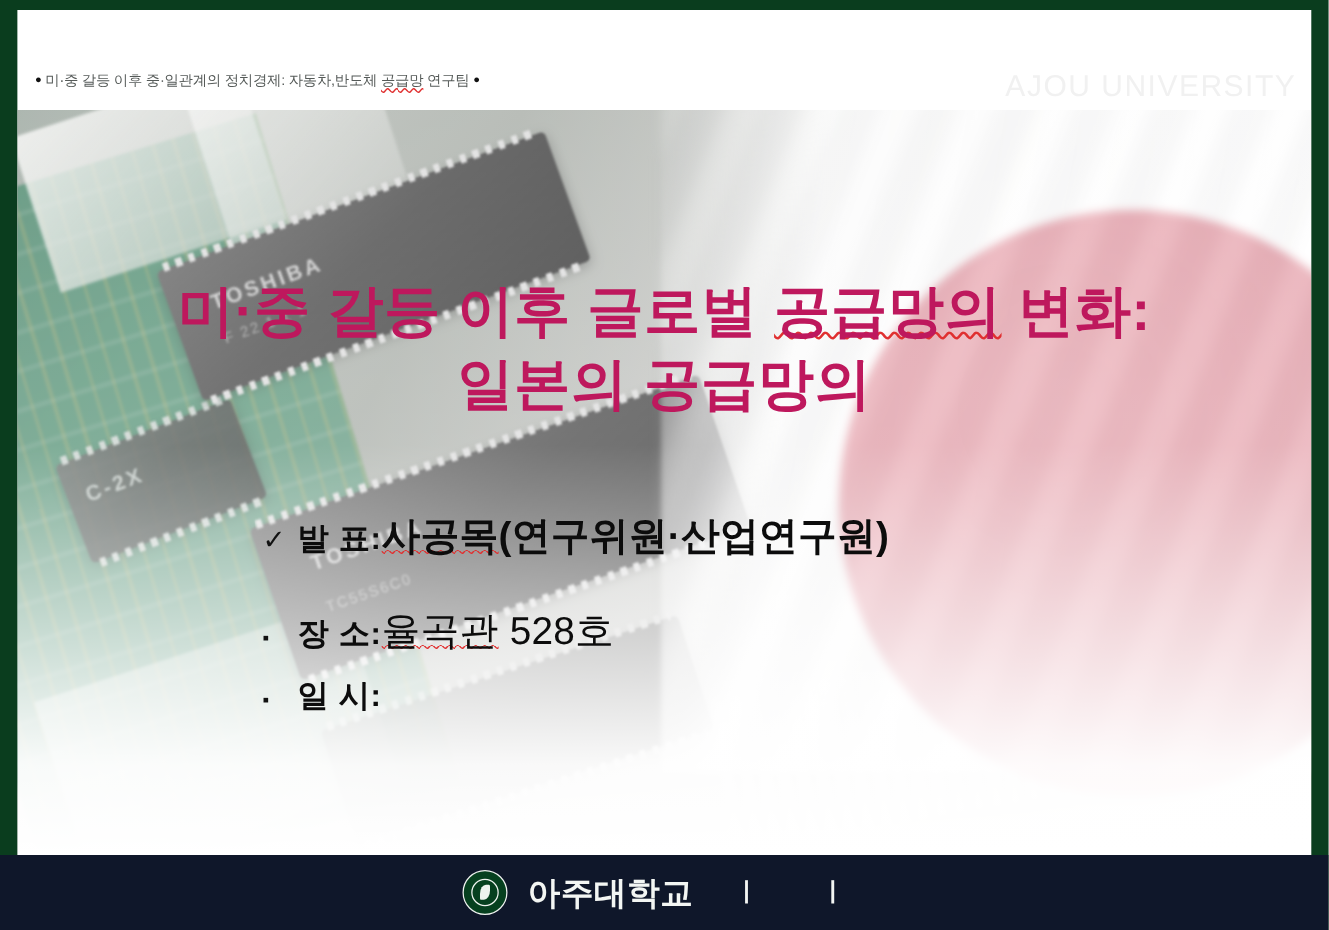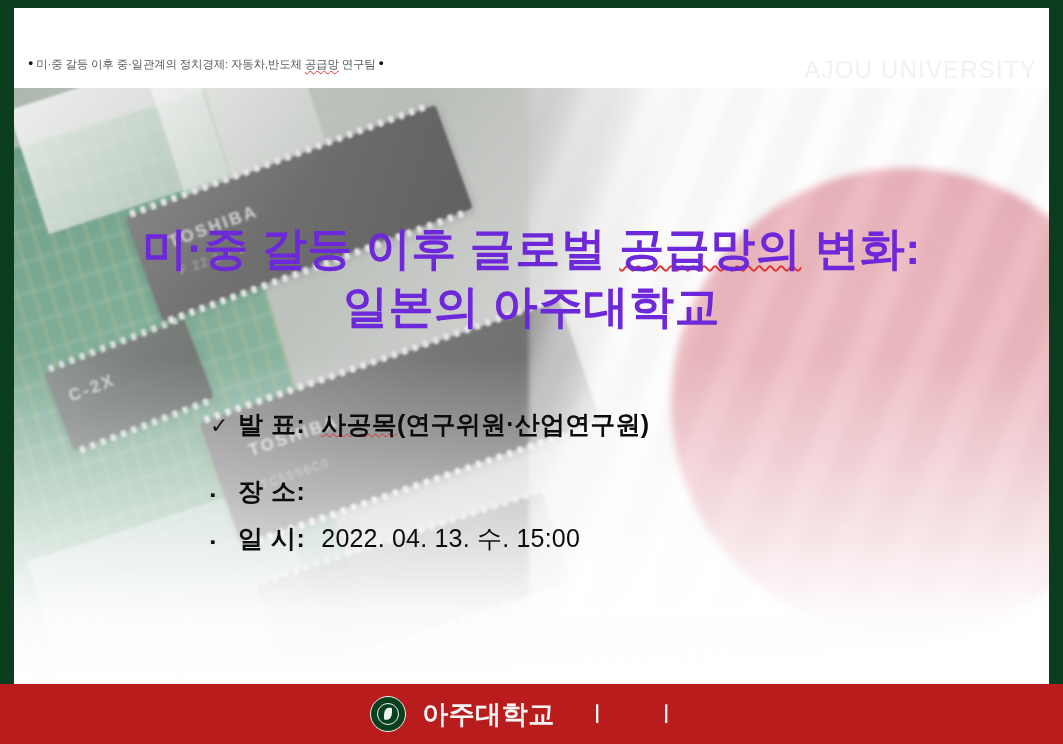--- a/index.html
+++ b/index.html
@@ -226,21 +226,21 @@
 
   .title {
     position: absolute;
     left: 0; right: 0;
     top: 132px;
     text-align: center;
     font-family: "Liberation Sans", "DejaVu Sans", sans-serif;
     font-size: 45px;
     font-weight: 700;
     line-height: 1.28;
-    color: #6d28d9;
+    color: #be185d;
     letter-spacing: 0.5px;
   }
   .title .squig {
     text-decoration: underline wavy #e03030;
     text-decoration-thickness: 1.5px;
     text-underline-offset: 1px;
   }
 
   .bullets {
     position: absolute;
@@ -263,43 +263,42 @@
     font-weight: 700;
     color: #111;
     line-height: 1;
   }
   .bmark.sq { font-size: 15px; }
 
   .blabel {
     font-size: 25px;
     font-weight: 700;
     color: #0c0c0c;
-    margin-right: 16px;
     letter-spacing: 0.5px;
   }
   .bvalue {
-    font-size: 25px;
+    font-size: 31px;
     font-weight: 700;
     color: #0c0c0c;
     letter-spacing: 0.2px;
   }
   .bvalue.reg { font-weight: 400; }
   .bvalue .squig {
     text-decoration: underline wavy #e03030;
     text-decoration-thickness: 1.2px;
     text-underline-offset: 0px;
   }
 
   
   .footer {
     position: absolute;
     left: 0; bottom: 0;
     width: 1063px;
     height: 60px;
-    background: #b91c1c;
+    background: #0f172a;
     display: flex;
     align-items: center;
     justify-content: center;
     gap: 0;
     z-index: 8;
   }
   .footer-inner {
     display: flex;
     align-items: center;
     gap: 16px;
@@ -391,40 +390,40 @@
         <span>미·중 갈등 이후 중·일관계의 정치경제: 자동차,반도체 </span><span class="squig">공급망</span><span> 연구팀</span>
         <span class="dot">●</span>
       </div>
       <div class="watermark">AJOU UNIVERSITY</div>
     </div>
 
     <div class="content">
 
       <div class="title">
         <span>미·중 갈등 이후 글로벌 </span><span class="squig">공급망의</span><span> 변화:</span><br>
-        <span>일본의 아주대학교</span>
+        <span>일본의 공급망의</span>
       </div>
 
       <div class="bullets">
 
         <div class="bullet-row lead">
           <span class="bmark">✓</span>
           <span class="blabel">발 표:</span>
           <span class="bvalue"><span class="squig">사공목</span><span>(연구위원·산업연구원)</span></span>
         </div>
 
         <div class="bullet-row">
           <span class="bmark sq">▪</span>
           <span class="blabel">장 소:</span>
+          <span class="bvalue reg"><span class="squig">율곡관</span><span> 528호</span></span>
         </div>
 
         <div class="bullet-row">
           <span class="bmark sq">▪</span>
           <span class="blabel">일 시:</span>
-          <span class="bvalue reg">2022. 04. 13. 수. 15:00</span>
         </div>
 
       </div>
     </div>
   </div>
 
   <div class="footer">
     <div class="footer-inner">
       <span class="emblem">
         <span class="emblem-glyph"></span>

